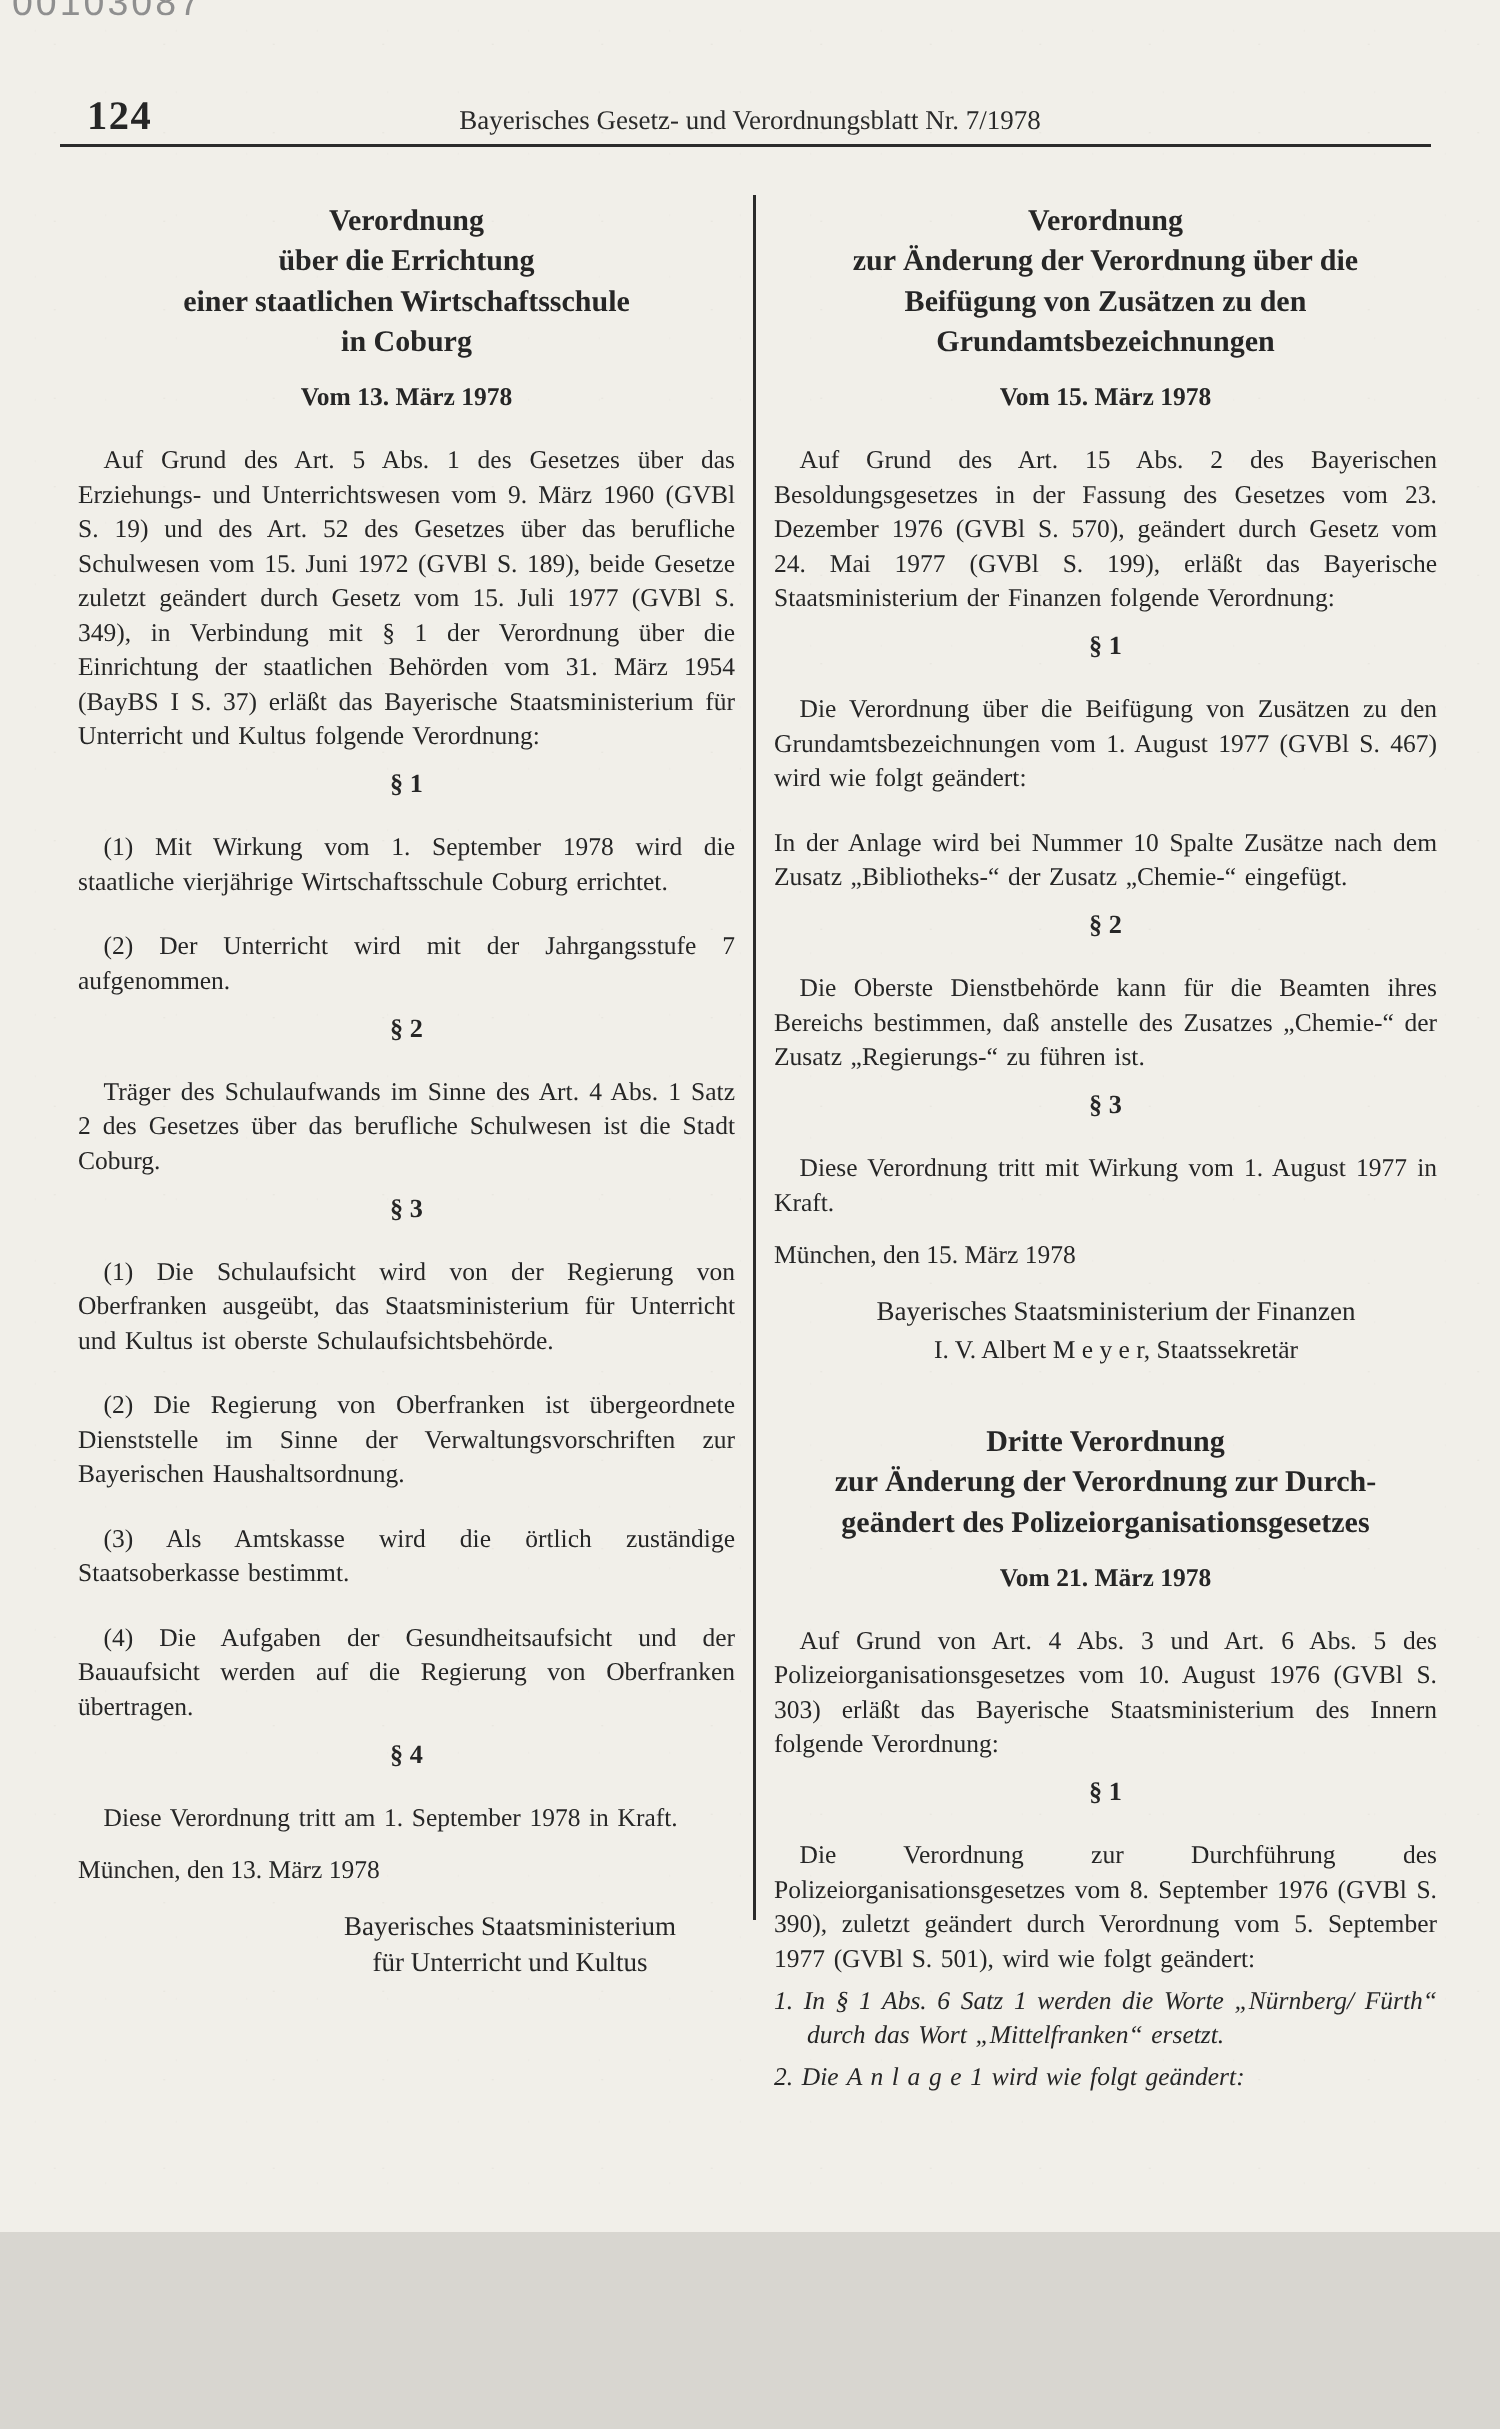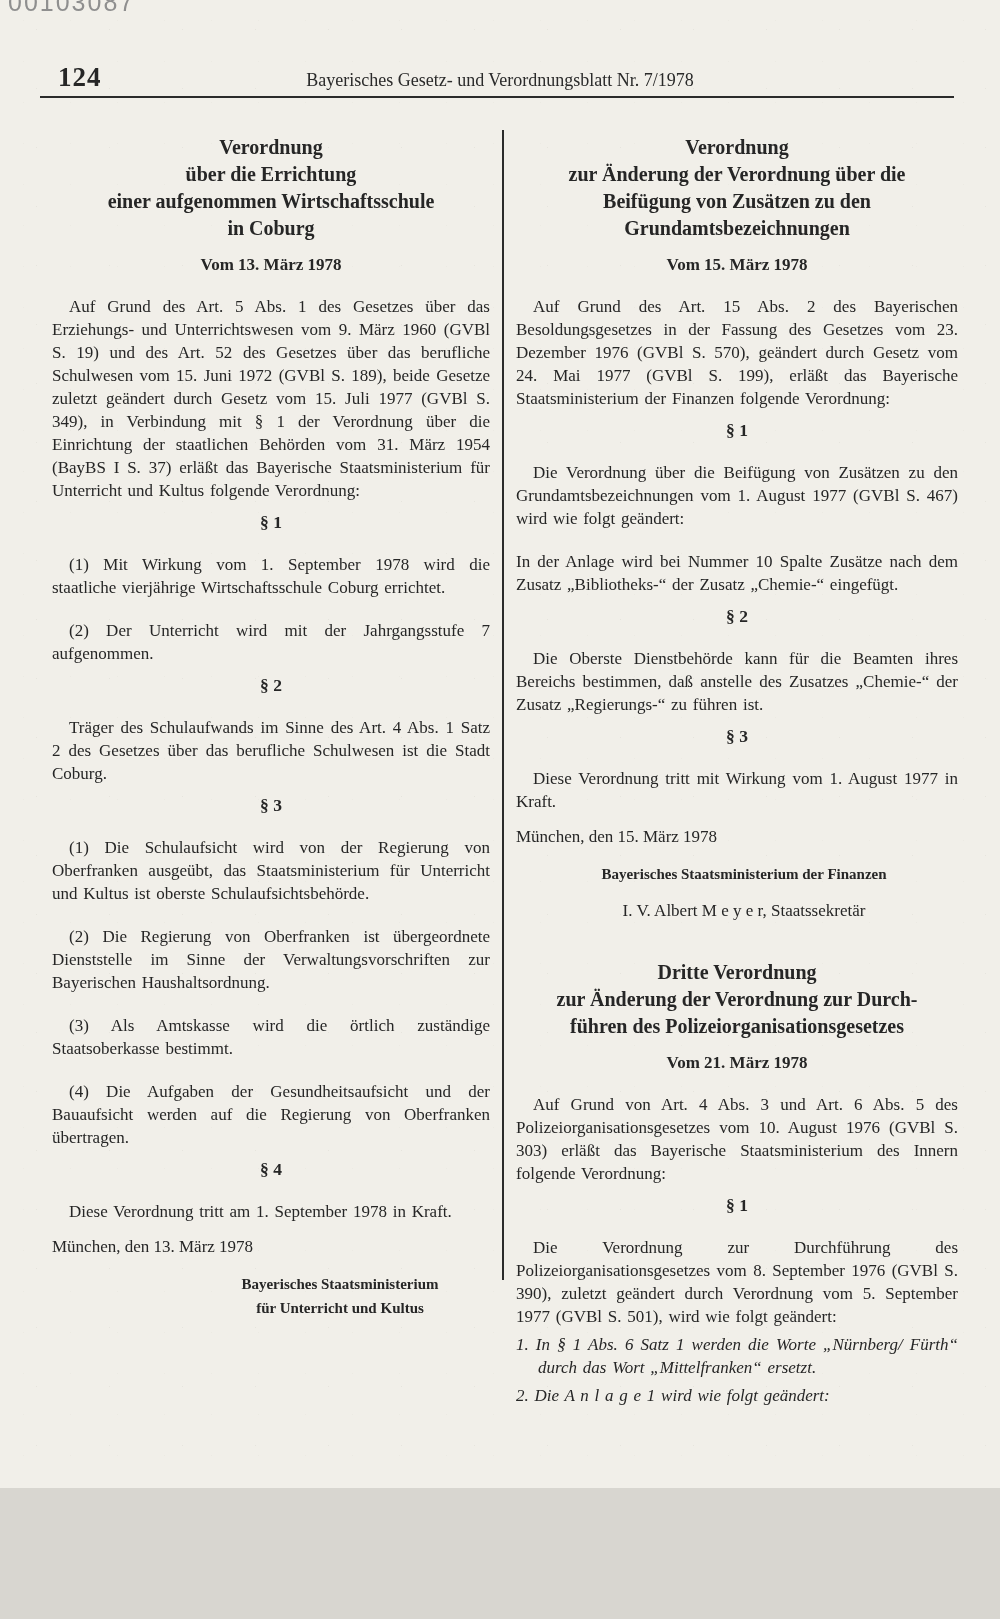--- a/index.html
+++ b/index.html
@@ -44,22 +44,22 @@
   .reg-title { margin:6px 0 0; font-size:20px; line-height:27px; font-weight:bold; text-align:center; }
   .reg-title .tl { display:block; }
   .reg-date { margin:13px 0 0; font-size:17px; font-weight:bold; text-align:center; }
   .body { margin:20px 0 0; font-size:17px; line-height:23px; text-align:justify; word-spacing:1.5px; }
   .indent { text-indent:17px; }
   .sec { margin:10px 0 2px; font-size:17.5px; line-height:21px; font-weight:bold; text-align:center; }
   .place-date { margin:14px 0 0; font-size:17px; }
   .sig-block { margin-top:15px; text-align:center; }
   .sig-block.shift-right { margin-left:138px; width:300px; }
   .sig-block.center-wide { margin-left:14px; }
-  .sig-bold { font-weight:bold; font-size:15px; line-height:24px; }
-  .sig-name { font-size:17px; line-height:24px; margin-top:13px; white-space:nowrap;text-align:center; }
+  .sig-bold { font-weight:normal; font-size:18px; line-height:24px; }
+  .sig-name { font-size:17px; line-height:24px; margin-top:2px; white-space:nowrap;text-align:center; }
   .reg-gap { margin-top:36px; }
   .num-item {
     margin:5px 0 0; padding-left:22px; text-indent:-22px;
     font-size:17px; line-height:23px; text-align:justify; word-spacing:1.5px;font-style:italic;
   }
 </style>
 </head>
 <body>
 
 <div class="page">
@@ -70,21 +70,21 @@
   <div class="journal-title">Bayerisches Gesetz- und Verordnungsblatt Nr. 7/1978</div>
   <div class="header-rule"></div>
 
   <div class="divider"></div>
 
   <div class="col col-left">
     <section>
       <h2 class="reg-title">
         <span class="tl">Verordnung</span>
         <span class="tl">über die Errichtung</span>
-        <span class="tl">einer aufgenommen Wirtschaftsschule</span>
+        <span class="tl">einer staatlichen Wirtschaftsschule</span>
         <span class="tl">in Coburg</span>
       </h2>
       <p class="reg-date">Vom 13. März 1978</p>
       <p class="body indent">Auf Grund des Art. 5 Abs. 1 des Gesetzes über das Erziehungs- und Unterrichtswesen vom 9. März 1960 (GVBl S. 19) und des Art. 52 des Gesetzes über das berufliche Schulwesen vom 15. Juni 1972 (GVBl S. 189), beide Gesetze zuletzt geändert durch Gesetz vom 15. Juli 1977 (GVBl S. 349), in Verbindung mit § 1 der Verordnung über die Einrichtung der staatlichen Behörden vom 31. März 1954 (BayBS I S. 37) erläßt das Bayerische Staatsministerium für Unterricht und Kultus folgende Verordnung:</p>
 
       <h3 class="sec">§ 1</h3>
       <p class="body indent">(1) Mit Wirkung vom 1. September 1978 wird die staatliche vierjährige Wirtschaftsschule Coburg errichtet.</p>
       <p class="body indent">(2) Der Unterricht wird mit der Jahrgangsstufe 7 aufgenommen.</p>
 
       <h3 class="sec">§ 2</h3>
@@ -134,21 +134,21 @@
       <div class="sig-block center-wide">
         <div class="sig-bold">Bayerisches Staatsministerium der Finanzen</div>
         <div class="sig-name">I. V. Albert M e y e r, Staatssekretär</div>
       </div>
     </section>
 
     <section class="reg-gap">
       <h2 class="reg-title">
         <span class="tl">Dritte Verordnung</span>
         <span class="tl">zur Änderung der Verordnung zur Durch-</span>
-        <span class="tl">führen des Polizeiorganisationsgesetzes</span>
+        <span class="tl">geändert des Polizeiorganisationsgesetzes</span>
       </h2>
       <p class="reg-date">Vom 21. März 1978</p>
       <p class="body indent">Auf Grund von Art. 4 Abs. 3 und Art. 6 Abs. 5 des Polizeiorganisationsgesetzes vom 10. August 1976 (GVBl S. 303) erläßt das Bayerische Staatsministerium des Innern folgende Verordnung:</p>
 
       <h3 class="sec">§ 1</h3>
       <p class="body indent">Die Verordnung zur Durchführung des Polizeiorganisationsgesetzes vom 8. September 1976 (GVBl S. 390), zuletzt geändert durch Verordnung vom 5. September 1977 (GVBl S. 501), wird wie folgt geändert:</p>
       <p class="num-item">1. In § 1 Abs. 6 Satz 1 werden die Worte „Nürnberg/ Fürth“ durch das Wort „Mittelfranken“ ersetzt.</p>
       <p class="num-item">2. Die A n l a g e 1 wird wie folgt geändert:</p>
     </section>
   </div>

